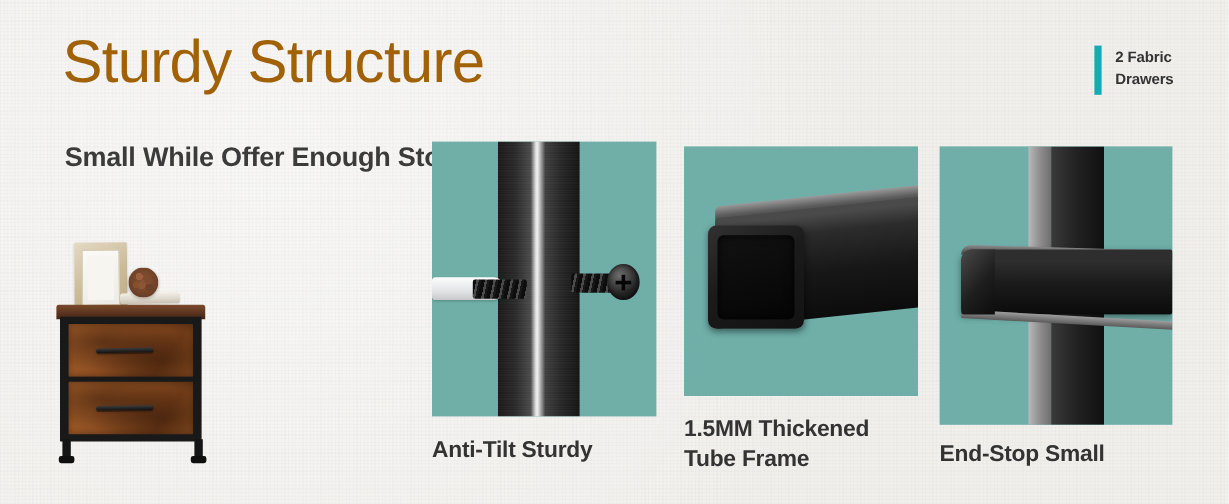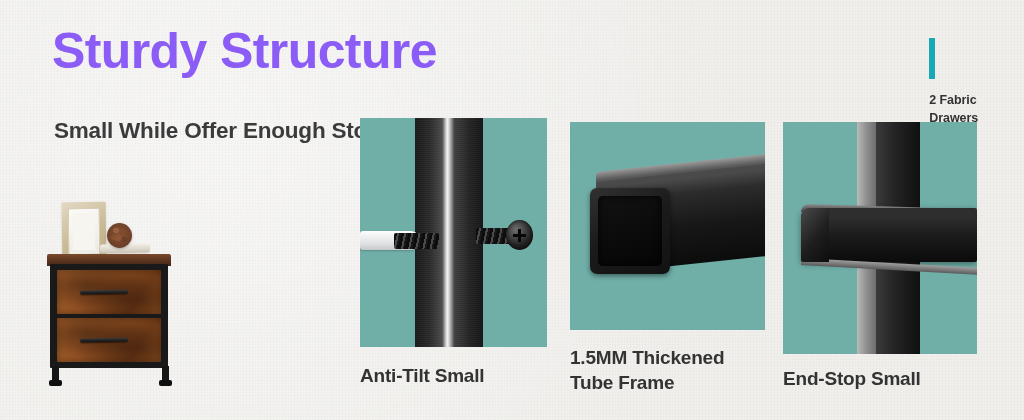--- a/index.html
+++ b/index.html
@@ -25,38 +25,38 @@
     background-image:
       repeating-linear-gradient(0deg,   rgba(0,0,0,.016) 0 1px, transparent 1px 3px),
       repeating-linear-gradient(90deg,  rgba(0,0,0,.014) 0 1px, transparent 1px 3px),
       radial-gradient(circle at 22% 30%, rgba(255,255,255,.55), transparent 60%);
     opacity:.9;
   }
 
   
   #headline {
     position:absolute; left:52px; top:24px;
-    font-size:50px; font-weight:bold;
+    font-size:50px; font-weight:normal;
     letter-spacing:-0.6px;
-    color:#8b5cf6;
+    color:#a16207;
     line-height:1.08;
     white-space:nowrap;
   }
   #subheadline {
     position:absolute; left:54px; top:116px;
     font-size:22.5px; font-weight:bold;
     color:#3b3b3b;
     line-height:1.33;
     letter-spacing:-0.2px;
   }
 
   
   #badge {
     position:absolute; right:46px; top:38px;
-    display:flex; align-items:flex-start; gap:11px;flex-direction:column;
+    display:flex; align-items:flex-start; gap:11px;
   }
   #badge-bar {
     width:6px; height:41px;
     background:#17a9b4;
     flex:none;
   }
   #badge-text {
     font-size:12.5px; font-weight:bold;
     color:#333; line-height:1.45;
     letter-spacing:-0.1px;
@@ -346,21 +346,21 @@
       <div class="post-grain"></div>
     </div>
     <div class="anchor"></div>
     <div class="screw-threads left"></div>
     <div class="screw-threads right"></div>
     <div class="screw-head">
       <div class="screw-cross"></div>
       <div class="screw-cross v"></div>
     </div>
   </div>
-  <div class="caption" id="panel1-caption">Anti-Tilt Small</div>
+  <div class="caption" id="panel1-caption">Anti-Tilt Sturdy</div>
 
   <div class="photo-box" id="panel2-photo">
     <div class="tube-top-face"></div>
     <div class="tube-body"></div>
     <div class="tube-front">
       <div class="tube-hole"></div>
     </div>
   </div>
   <div class="caption" id="panel2-caption">1.5MM Thickened
 Tube Frame</div>

